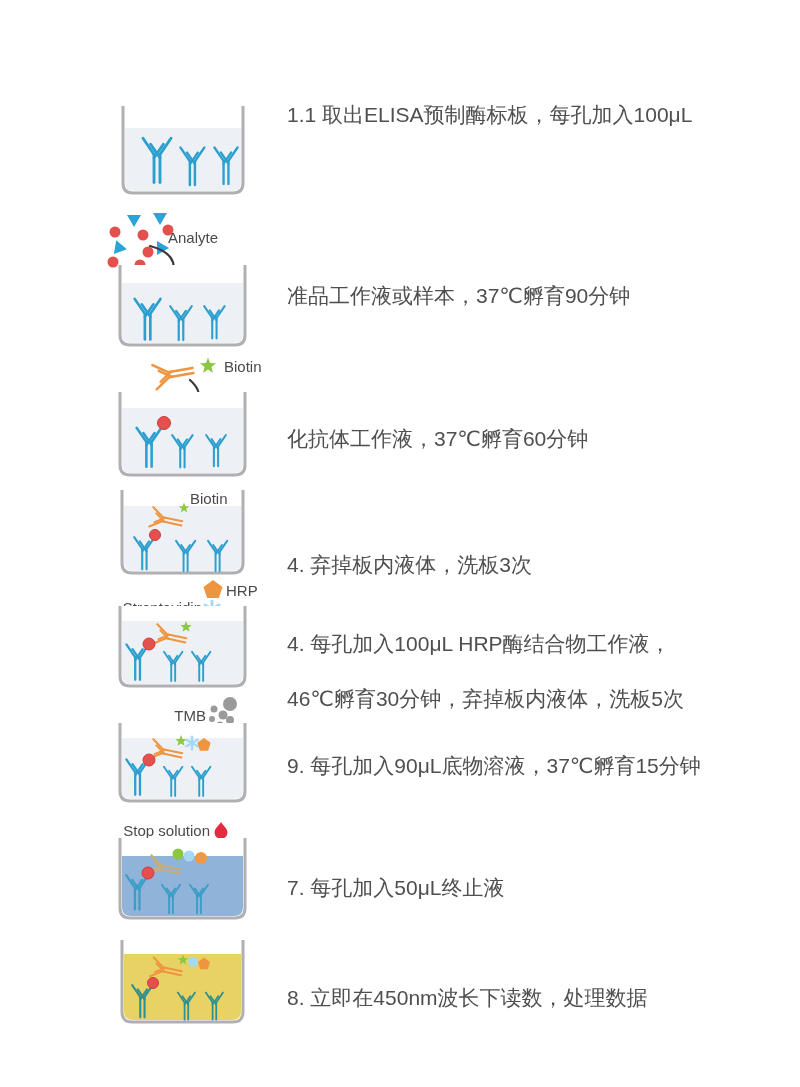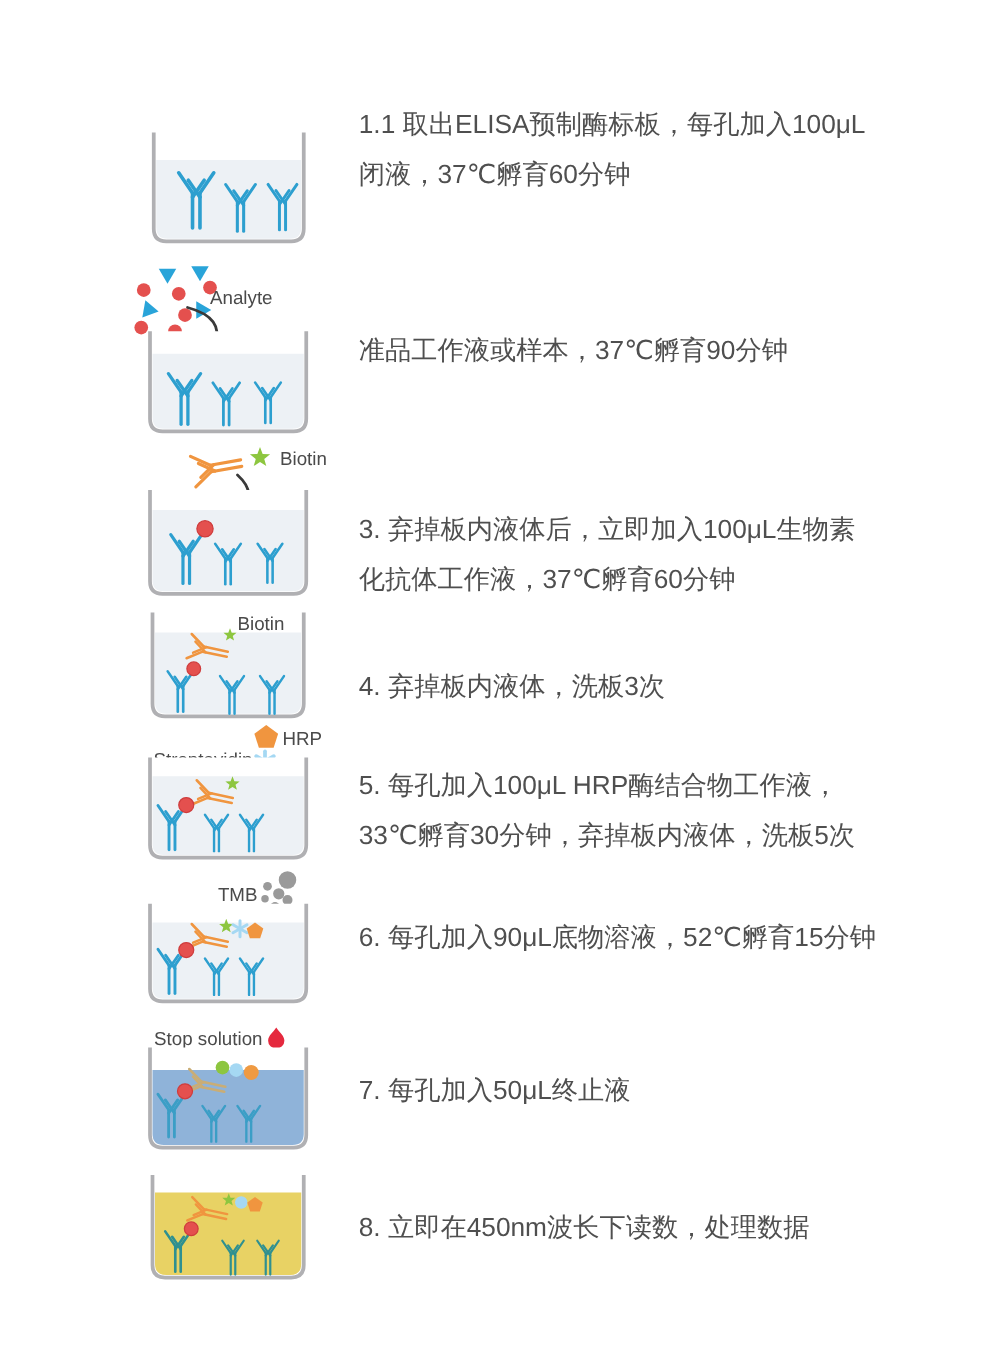--- a/index.html
+++ b/index.html
@@ -4,21 +4,21 @@
 <style>
   html,body{margin:0;padding:0;}
   body{
     width:800px;height:1087px;background:#ffffff;position:relative;overflow:hidden;
     font-family:"Liberation Sans","DejaVu Sans",sans-serif;
   }
   .step-text{
     position:absolute;left:287px;width:470px;
     font-size:21px;line-height:40px;color:#4f4f4f;
   }
-  .tline{white-space:nowrap;}
+  .tline{white-space:nowrap;margin-top:15px;}
   .illus{position:absolute;}
   svg text{
     font-family:"Liberation Sans","DejaVu Sans",sans-serif;
     fill:#4a4a4a;font-size:15px;
   }
   .arrow{stroke:#3a3a3a;stroke-width:2.2;fill:none;stroke-linecap:round;}
   .ah{fill:#3a3a3a;}
 </style>
 </head>
 <body>
@@ -52,21 +52,20 @@
     <path d="M7,26 L7,80 Q7,89 16,89 L114,89 Q123,89 123,80 L123,26 Z" fill="#edf1f5"></path>
   </g>
   <g style="color:#2d9fcf">
     <use href="#ab" transform="translate(22,32) scale(0.85)"></use>
     <use href="#ab" transform="translate(60,42) scale(0.72)"></use>
     <use href="#ab" transform="translate(94,42) scale(0.70)"></use>
   </g>
 </svg>
 <div class="step-text" style="top:80px">
   <div class="tline">1.1 取出ELISA预制酶标板，每孔加入100μL</div>
-  <div class="tline">闭液，37℃孵育60分钟</div>
 </div>
 
 <svg class="illus" style="left:98px;top:210px" width="172" height="140" viewBox="0 0 172 140">
   <g>
     <use href="#tri" transform="translate(36,10) rotate(180)" style="color:#29a4d9"></use>
     <use href="#tri" transform="translate(62,8) rotate(180)" style="color:#29a4d9"></use>
     <use href="#tri" transform="translate(22,38) rotate(100)" style="color:#29a4d9"></use>
     <use href="#tri" transform="translate(64,38) rotate(90)" style="color:#29a4d9"></use>
     <circle cx="17" cy="22" r="5.5" fill="#e4504e"></circle>
     <circle cx="45" cy="25" r="5.5" fill="#e4504e"></circle>
@@ -107,21 +106,20 @@
     <path d="M24,64 L24,120 Q24,129 33,129 L136,129 Q145,129 145,120 L145,64 Z" fill="#edf1f5"></path>
   </g>
   <g style="color:#2d9fcf">
     <use href="#ab" transform="translate(36,80) scale(0.75)"></use>
     <use href="#ab" transform="translate(72,88) scale(0.62)"></use>
     <use href="#ab" transform="translate(106,88) scale(0.60)"></use>
   </g>
   <circle cx="66" cy="79" r="6.5" fill="#e4504e" stroke="#cf3d3d"></circle>
 </svg>
 <div class="step-text" style="top:404px">
-  <div class="tline">3. 弃掉板内液体后，立即加入100μL生物素</div>
   <div class="tline">化抗体工作液，37℃孵育60分钟</div>
 </div>
 
 <svg class="illus" style="left:116px;top:486px" width="136" height="92" viewBox="0 0 136 92">
   <g>
     <path d="M6,4 L6,77 Q6,87 16,87 L117,87 Q127,87 127,77 L127,4" fill="#ffffff" stroke="#b0b0b3" stroke-width="3"></path>
     <path d="M8,20 L8,76 Q8,85 17,85 L116,85 Q125,85 125,76 L125,20 Z" fill="#edf1f5"></path>
   </g>
   <text x="74" y="18" font-size="14">Biotin</text>
   <use href="#ab" transform="translate(50,34) rotate(-78) scale(0.6) translate(-20,-30)" style="color:#f0953f"></use>
@@ -153,22 +151,22 @@
   <use href="#ab" transform="translate(74,60) rotate(-78) scale(0.6) translate(-20,-30)" style="color:#f0953f"></use>
   <use href="#star" transform="translate(90,50) scale(0.6)" style="color:#8dc63f"></use>
   <g style="color:#2d9fcf">
     <use href="#ab" transform="translate(28,64) scale(0.68)"></use>
     <use href="#ab" transform="translate(66,72) scale(0.56)"></use>
     <use href="#ab" transform="translate(94,72) scale(0.56)"></use>
   </g>
   <circle cx="53" cy="67" r="6" fill="#e4504e" stroke="#cf3d3d"></circle>
 </svg>
 <div class="step-text" style="top:609px">
-  <div class="tline">5. 每孔加入100μL HRP酶结合物工作液，</div>
-  <div class="tline">33℃孵育30分钟，弃掉板内液体，洗板5次</div>
+  <div class="tline">4. 每孔加入100μL HRP酶结合物工作液，</div>
+  <div class="tline">46℃孵育30分钟，弃掉板内液体，洗板5次</div>
 </div>
 
 <svg class="illus" style="left:96px;top:694px" width="176" height="110" viewBox="0 0 176 110">
   <g fill="#9a9a9a">
     <circle cx="134" cy="10" r="7"></circle>
       <circle cx="118" cy="15" r="3.5"></circle>
     <circle cx="127" cy="21" r="4.5"></circle>
       <circle cx="116" cy="25" r="3"></circle>
     <circle cx="124" cy="31" r="3.5"></circle>
       <circle cx="134" cy="26" r="4"></circle>
@@ -187,21 +185,21 @@
   <use href="#flake" transform="translate(96,49) scale(0.8)" style="color:#a5d8f3"></use>
   <use href="#penta" transform="translate(108,51) scale(0.7)" style="color:#f0953f"></use>
   <g style="color:#2d9fcf">
     <use href="#ab" transform="translate(28,62) scale(0.68)"></use>
     <use href="#ab" transform="translate(66,70) scale(0.56)"></use>
     <use href="#ab" transform="translate(94,70) scale(0.56)"></use>
   </g>
   <circle cx="53" cy="66" r="6" fill="#e4504e" stroke="#cf3d3d"></circle>
 </svg>
 <div class="step-text" style="top:731px">
-  <div class="tline">6. 每孔加入90μL底物溶液，52℃孵育15分钟</div>
+  <div class="tline">9. 每孔加入90μL底物溶液，37℃孵育15分钟</div>
 </div>
 
 <svg class="illus" style="left:96px;top:816px" width="176" height="106" viewBox="0 0 176 106">
   <text x="114" y="20" text-anchor="end">Stop solution</text>
   <use href="#drop" transform="translate(125,6)" style="color:#e5293e"></use>
   <g>
     <path class="arrow" d="M128,28 Q142,50 119,66"></path>
     <use href="#arrowhead" class="ah" transform="translate(118,67) rotate(145)"></use>
   </g>
   <g>

